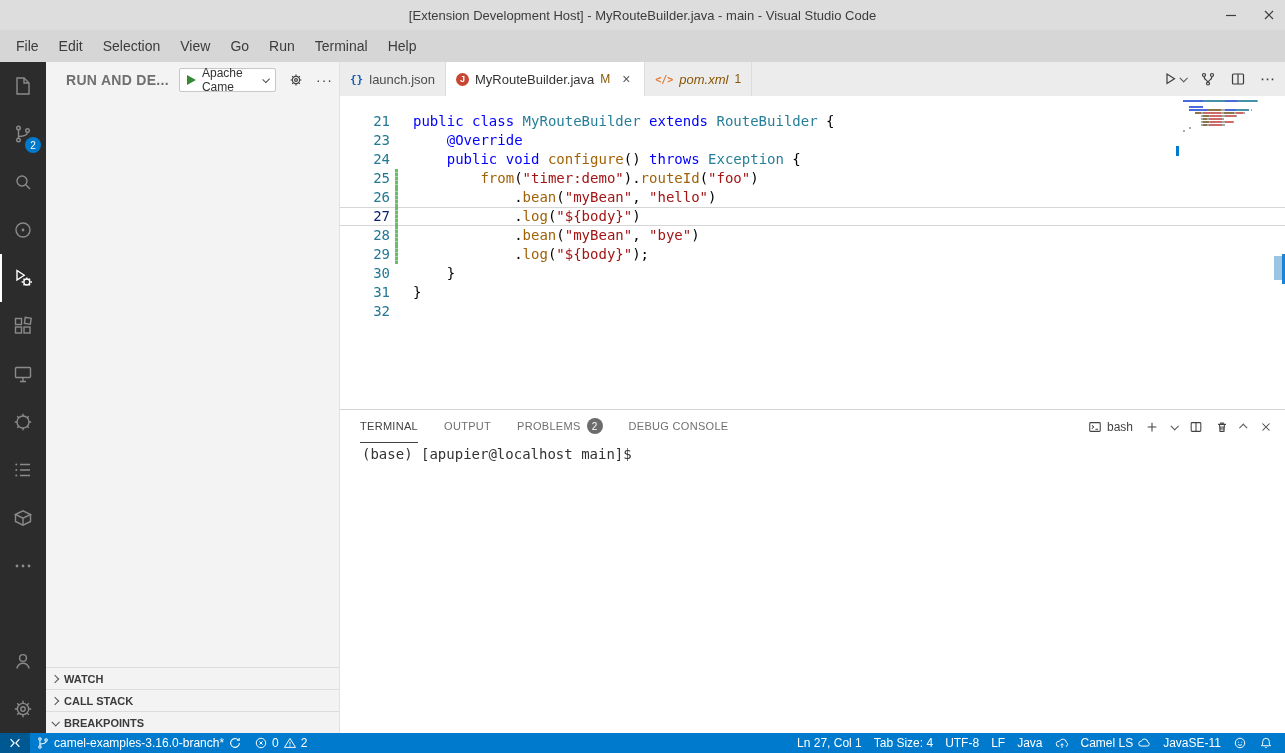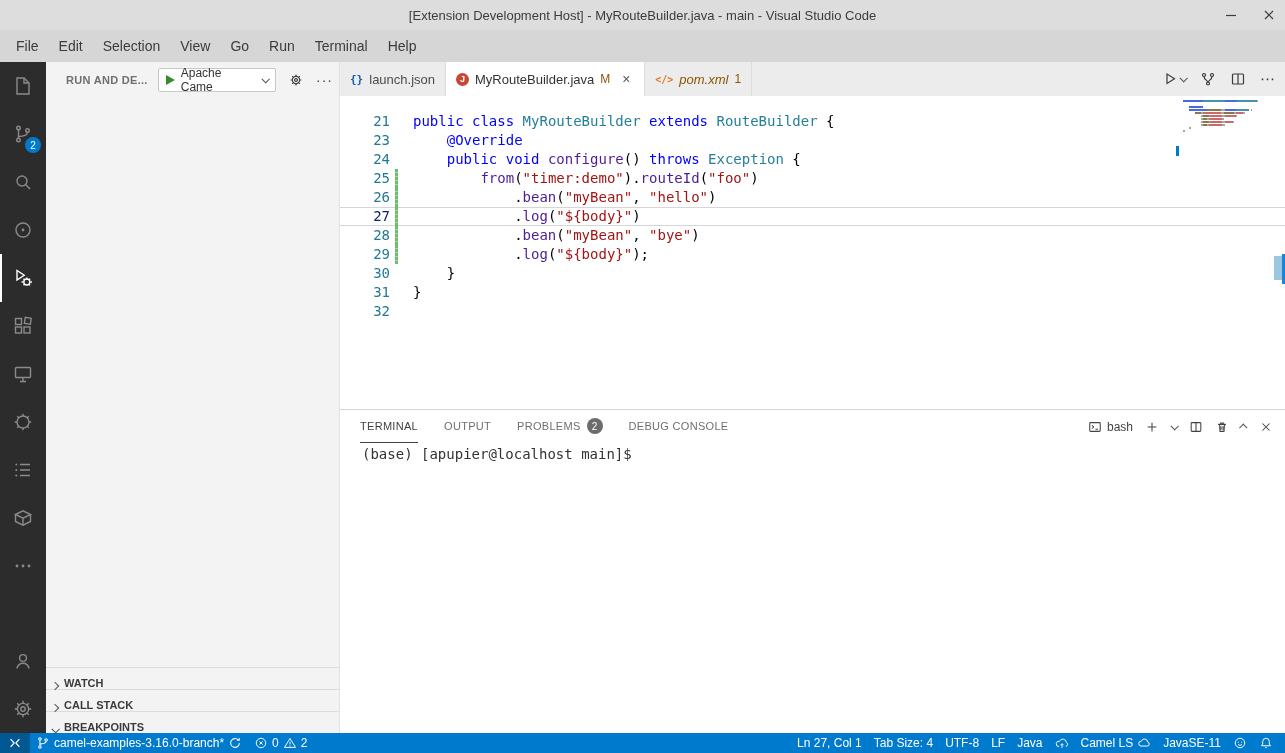--- a/index.html
+++ b/index.html
@@ -22,30 +22,30 @@
   .activitybar { width:46px; background:#2c2c2c; display:flex; flex-direction:column; align-items:stretch; flex:none; }
   .ab-item { height:48px; display:flex; align-items:center; justify-content:center; color:#8a8a8a; position:relative; }
   .ab-item.active { color:#ffffff; box-shadow: inset 2px 0 0 0 #ffffff; }
   .ab-badge { position:absolute; right:5px; bottom:5px; min-width:16px; height:16px; border-radius:8px; background:#007acc; color:#fff; font-size:10px; display:flex; align-items:center; justify-content:center; padding:0 2px; }
   .ab-spacer { margin-top:auto; }
   .ic24 { width:24px; height:24px; }
 
   
   .sidebar { width:294px; background:#f3f3f3; display:flex; flex-direction:column; flex:none; border-right:1px solid #e2e2e2; }
   .sb-header { height:35px; display:flex; align-items:center; padding:0 6px 0 20px; flex:none; }
-  .sb-title { font-size:11px; font-weight:bold; color:#6f6f6f; letter-spacing:.3px; white-space:nowrap; }
+  .sb-title { font-size:14px; font-weight:bold; color:#6f6f6f; letter-spacing:.3px; white-space:nowrap; }
   .debug-dropdown { display:flex; align-items:center; gap:6px; background:#ffffff; border:1px solid #c8c8c8; border-radius:2px; height:24px; padding:0 7px; margin-left:10px; font-size:12px; color:#333; }
   .play-green { width:0; height:0; border-left:9px solid #388a34; border-top:5px solid transparent; border-bottom:5px solid transparent; }
   .sb-header .gear, .sb-header .dots { margin-left:12px; color:#424242; display:flex; align-items:center; }
   .dots { font-size:14px; letter-spacing:1px; color:#424242; }
   .chev { width:6px; height:6px; border-right:1.3px solid #555; border-bottom:1.3px solid #555; display:inline-block; }
   .chev.down { transform:rotate(45deg) translateY(-1px); }
   .chev.right { transform:rotate(-45deg); }
   .section-header { height:22px; display:flex; align-items:center; gap:6px; padding-left:6px; font-size:11px; font-weight:bold; color:#3b3b3b; flex:none; }
-  .section-header.bordered { border-top:1px solid #dcdcdc;align-items:flex-end; }
+  .section-header.bordered { border-top:1px solid #dcdcdc; }
   .variables-body { flex:1; }
 
   
   .editor-col { flex:1; display:flex; flex-direction:column; min-width:0; background:#ffffff; }
   .tabbar { height:34px; background:#ececec; display:flex; align-items:stretch; flex:none; }
   .tab { display:flex; align-items:center; gap:6px; padding:0 10px; font-size:13px; color:#4c4c4c; border-right:1px solid #dcdcdc; }
   .tab.active { background:#ffffff; color:#333; }
   .tab .close { color:#585858; font-size:14px; margin-left:2px; width:16px; text-align:center; }
   .tab .deco { font-size:12px; }
   .deco-mod { color:#895503; }
@@ -61,21 +61,21 @@
   .editor { height:313px; position:relative; overflow:hidden; flex:none; }
   .code-area { padding-top:16px; font-family:"DejaVu Sans Mono",monospace; font-size:14px; line-height:19px; }
   .code-row { display:flex; height:19px; white-space:pre; }
   .code-row.current { box-shadow: inset 0 1px 0 #d6d6d6, inset 0 -1px 0 #d6d6d6; }
   .glyph { width:20px; flex:none; }
   .lnum { width:30px; flex:none; text-align:right; color:#237893; }
   .code-row.current .lnum { color:#0b216f; }
   .gitcol { width:12px; flex:none; display:flex; justify-content:center; }
   .gitbar { width:3px; height:19px; background: repeating-linear-gradient(#6cbe6c 0 3px, #9fd89f 3px 4px); }
   .ctext { padding-left:11px; flex:1; }
-  .kw { color:#0000ff; } .cls { color:#267f99; } .fn { color:#4c1d95; } .str { color:#a31515; } .pln { color:#000000; }
+  .kw { color:#0000ff; } .cls { color:#267f99; } .fn { color:#a16207; } .str { color:#a31515; } .pln { color:#000000; }
 
   .minimap { position:absolute; top:4px; right:16px; width:86px; opacity:.85; }
   .mm-row { height:2px; margin-bottom:1px; display:flex; }
   .mm-seg { height:2px; flex:none; }
   .mm-seg.kw{background:#2b4fd8}.mm-seg.cls{background:#267f99}.mm-seg.fn{background:#795e26}.mm-seg.str{background:#c4504f}.mm-seg.pln{background:#9a9a9a}
   .mm-sp { height:2px; flex:none; }
   .mm-slider { position:absolute; top:50px; right:106px; width:3px; height:10px; background:#007acc; }
   .overview-ruler { position:absolute; top:0; right:0; width:14px; height:100%; }
   .ov-marker { position:absolute; top:160px; right:2px; width:9px; height:24px; background:rgba(32,129,196,.45); }
   .ov-line { position:absolute; top:158px; right:0; width:3px; height:30px; background:#1a85d6; }

